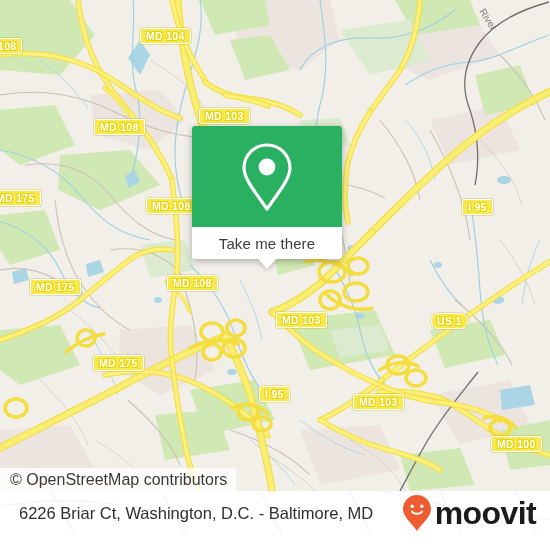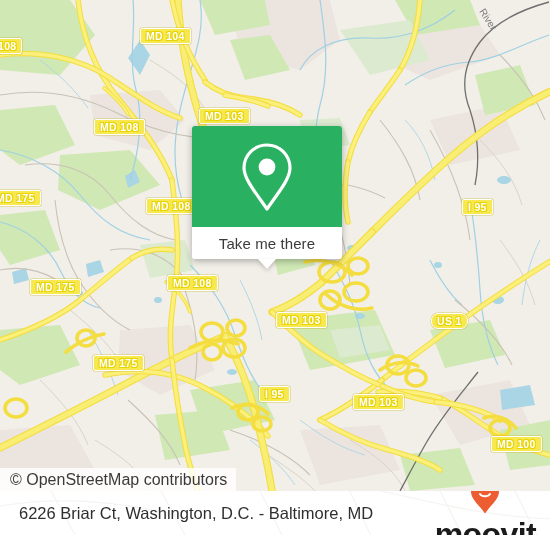--- a/index.html
+++ b/index.html
@@ -112,21 +112,20 @@
     color:#2f2f2f;
     font-size:16.5px;
     white-space:nowrap;
     z-index:2;
   }
   #moovit-logo {
     position:absolute; right:14px; top:50%;
     transform:translateY(-50%);
     display:flex; align-items:center; gap:3px;
     z-index:2;
-    flex-direction:column;
   }
   #moovit-wordmark {
     color:#1b1b1b;
     font-size:32px;
     font-weight:bold;
     letter-spacing:-.6px;
     line-height:32px;
   }
 </style>
 </head>

